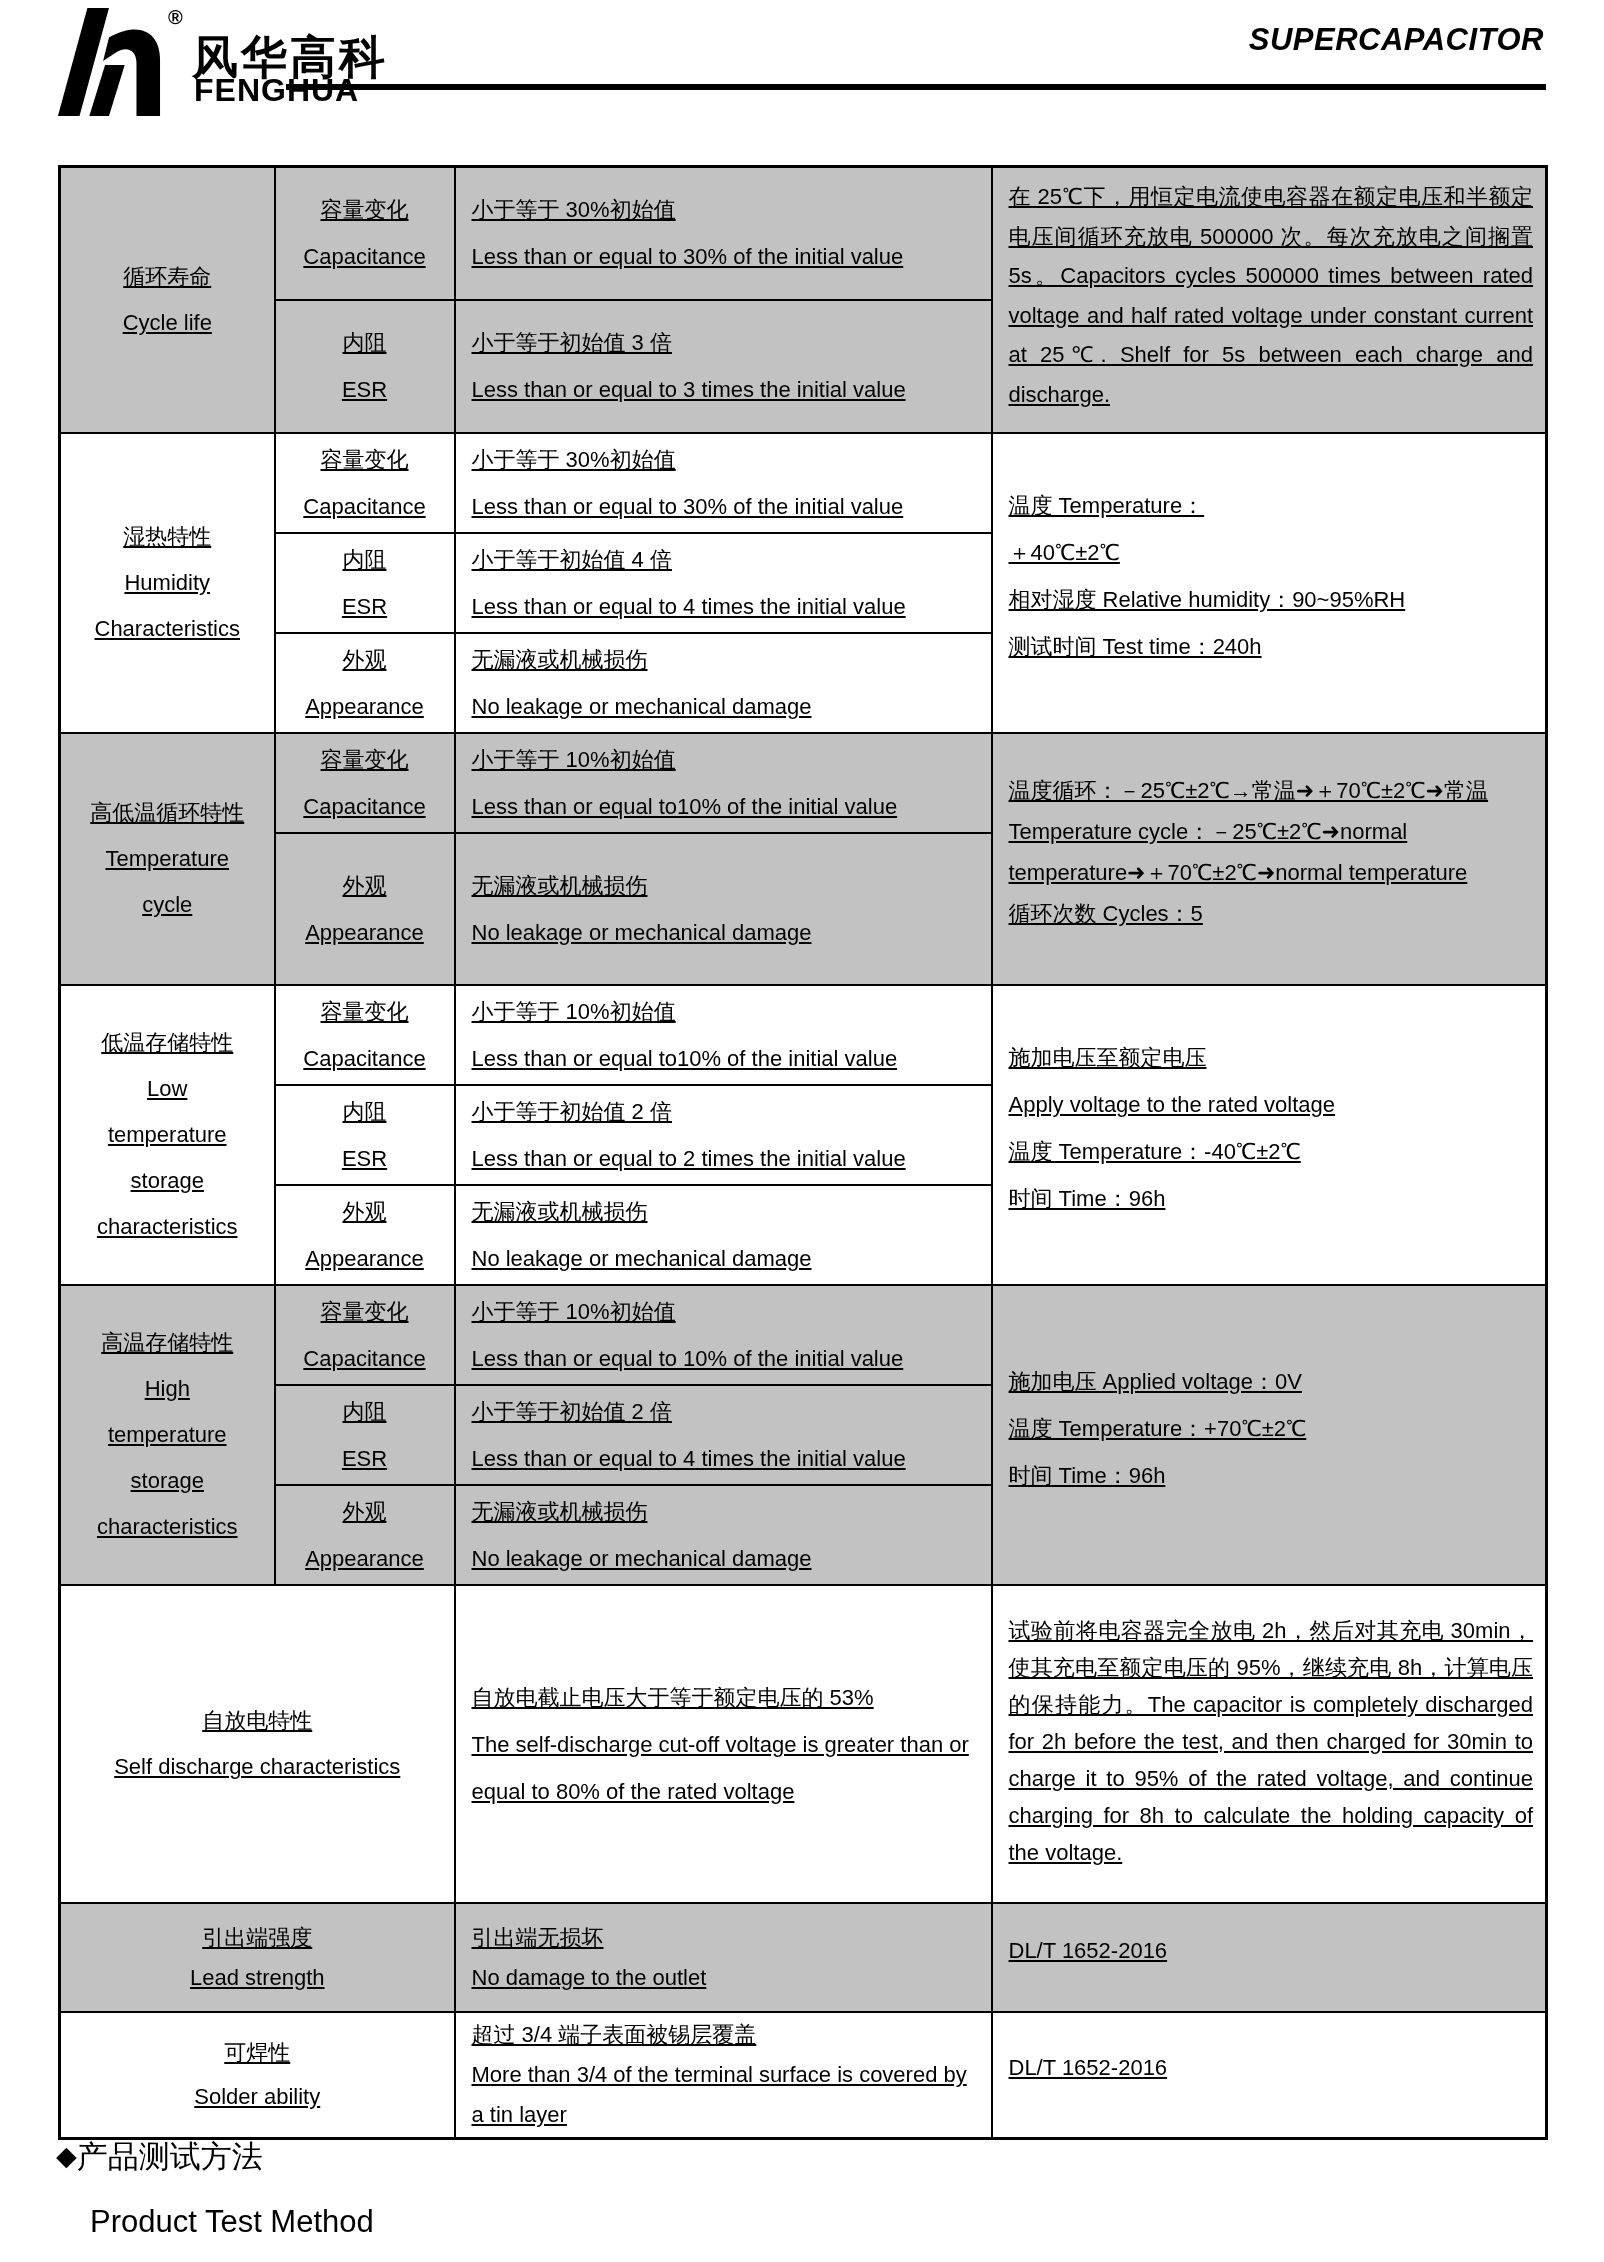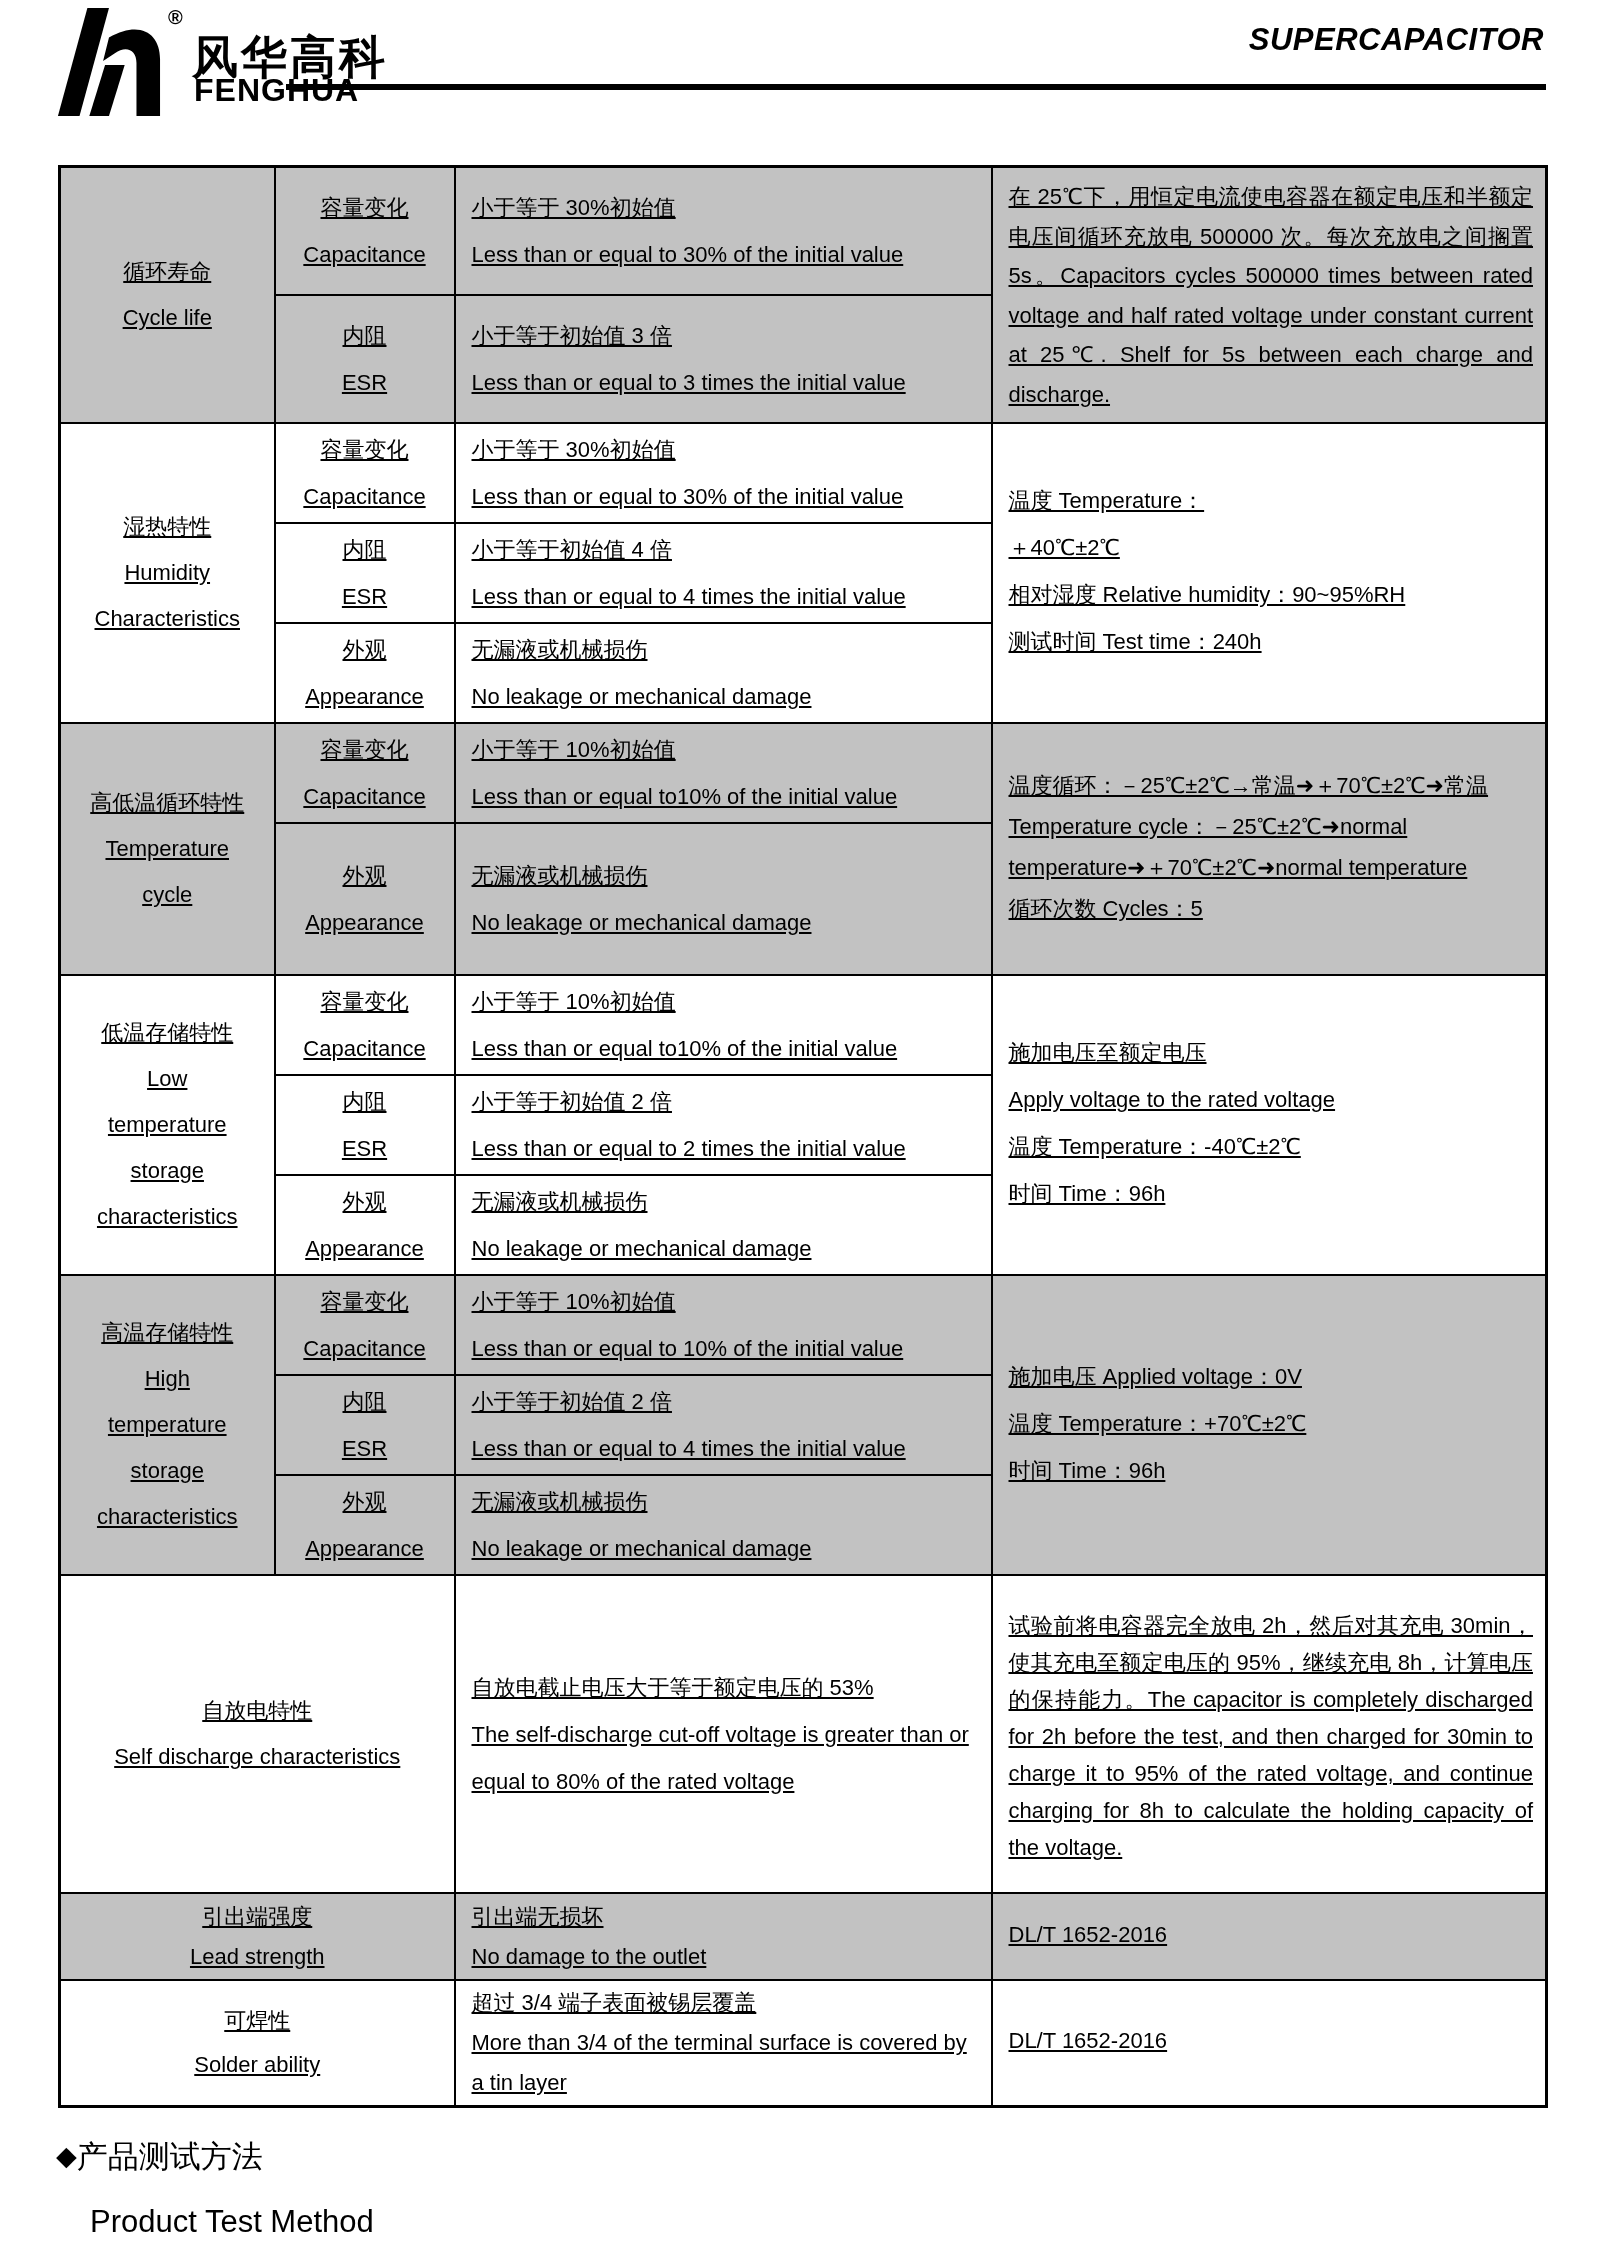--- a/index.html
+++ b/index.html
@@ -18,21 +18,21 @@
   table.spec{position:absolute;left:58px;top:165px;width:1487px;
              border-collapse:collapse;table-layout:fixed;border:3px solid #000;}
   table.spec td{border:2px solid #000;vertical-align:middle;font-size:22px;
                 overflow:hidden;word-wrap:break-word;text-decoration:underline;}
   td.sec-top{border-top:3px solid #000;}
   .shaded{background:#c2c2c2;}
 
   td.label-cell{text-align:center;line-height:46px;padding:0 4px;}
   td.item-cell{text-align:center;line-height:47px;padding:0 4px;}
   td.crit-cell{padding:2px 10px 2px 16px;line-height:47px;text-align:left;margin-left:32px;}
-  td.cond-cell{padding:4px 12px 8px 16px;line-height:47px;text-align:left;margin-top:22px;}
+  td.cond-cell{padding:4px 12px 18px 16px;line-height:47px;text-align:left;margin-top:22px;}
 
   td.cond-tight{vertical-align:top;line-height:39.5px;padding-top:9px;text-align:justify;}
   td.cond-mid{line-height:41px;}
   td.cond-just{vertical-align:top;line-height:37px;padding-top:12px;text-align:justify;}
   td.lh40{line-height:40px;}
   td.lh44{line-height:44px;}
   .crit-just{text-align:justify;}
 
   
   .footer-heading{position:absolute;left:56px;top:2136px;font-size:31px;}
@@ -259,21 +259,21 @@
       </td>
       <td class="crit-cell crit-just sec-top">
         <div>自放电截止电压大于等于额定电压的 53%</div>
         <div>The self-discharge cut-off voltage is greater than or equal to 80% of the rated voltage</div>
       </td>
       <td class="cond-cell cond-just sec-top">
         <div>试验前将电容器完全放电 2h，然后对其充电 30min，使其充电至额定电压的 95%，继续充电 8h，计算电压的保持能力。The capacitor is completely discharged for 2h before the test, and then charged for 30min to charge it to 95% of the rated voltage, and continue charging for 8h to calculate the holding capacity of the voltage.</div>
       </td>
     </tr>
 
-    <tr style="height:87px">
+    <tr style="height:109px">
       <td class="label-cell shaded sec-top lh40" colspan="2">
         <div>引出端强度</div>
         <div>Lead strength</div>
       </td>
       <td class="crit-cell shaded sec-top lh40">
         <div>引出端无损坏</div>
         <div>No damage to the outlet</div>
       </td>
       <td class="cond-cell shaded sec-top lh40">
         <div>DL/T 1652-2016</div>

